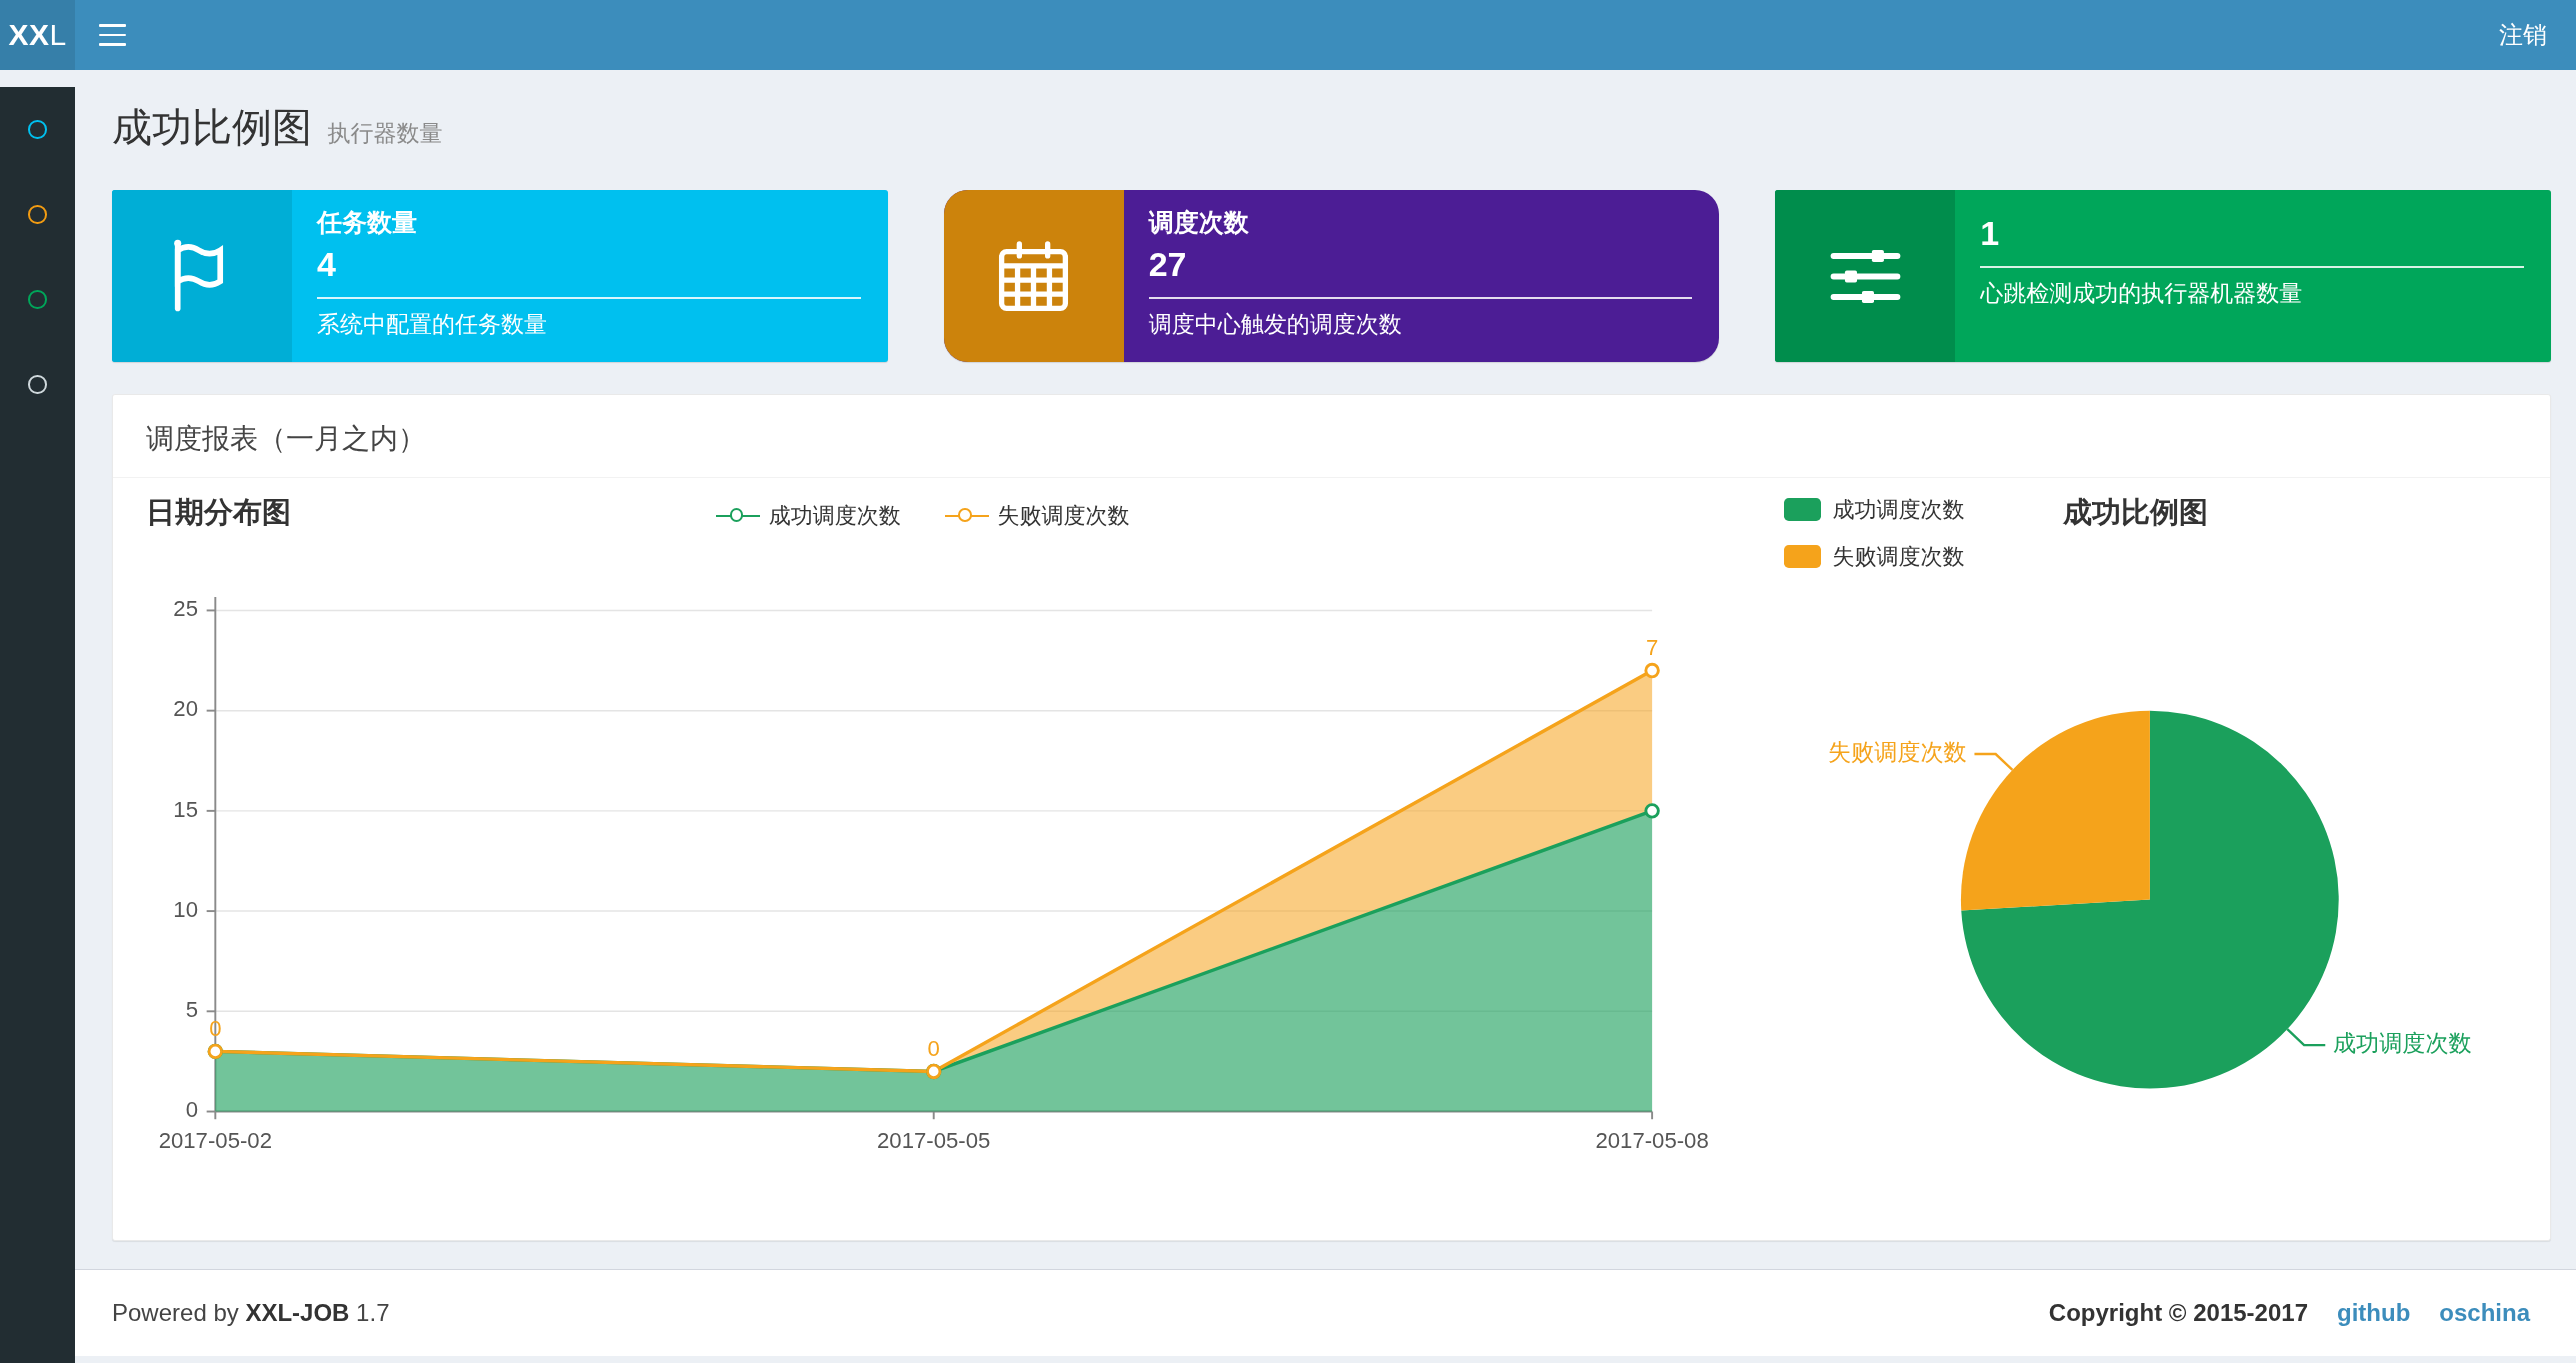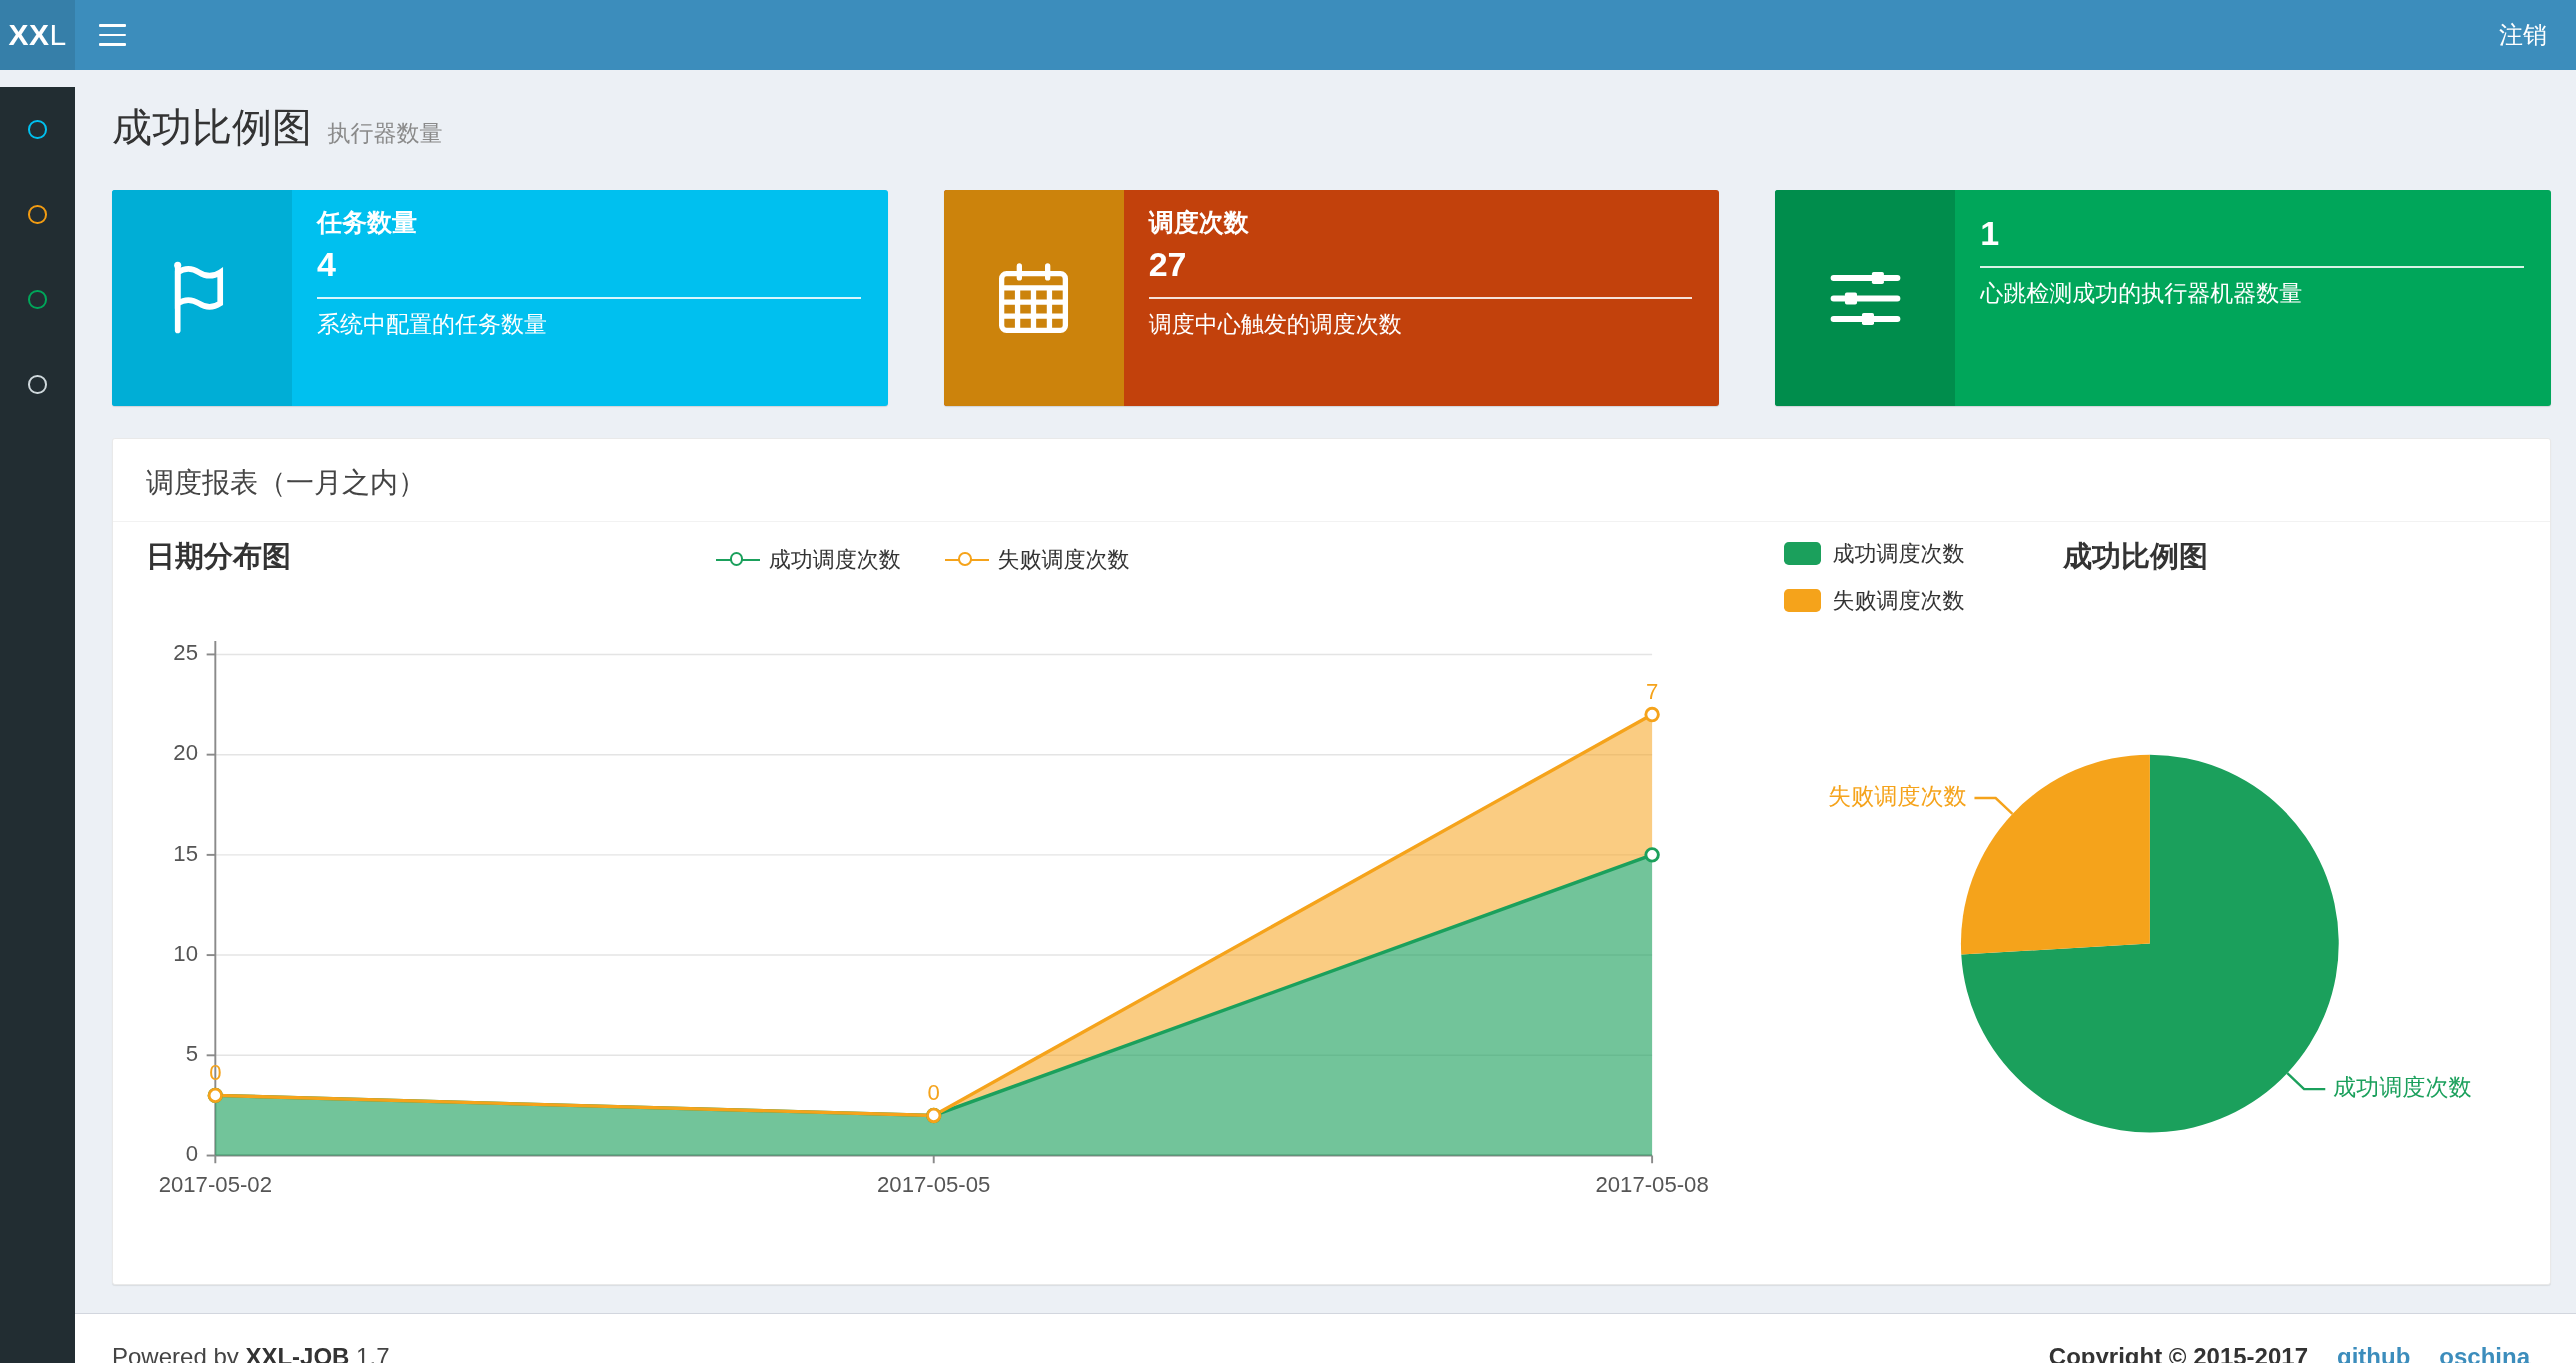--- a/index.html
+++ b/index.html
@@ -26,21 +26,21 @@
   .sidebar { position:absolute; left:0; top:87px; width:75px; height:1276px; background:#222d32; }
   .side-item { height:85px; display:flex; align-items:center; justify-content:center; cursor:pointer; }
   .circle-o { width:14.5px; height:14.5px; border:2.9px solid #fff; border-radius:50%; }
   
   .content-wrapper { margin-left:75px; padding:0 25px 0 37px; }
   .page-title { display:flex; align-items:baseline; margin:37px 0 0; font-size:40px;
                 line-height:40px; font-weight:500; color:#333; }
   .page-title small { font-size:23px; font-weight:400; color:#8a8a8a; margin-left:15.4px; }
   
   .info-row { display:flex; gap:56px; margin-top:37px; }
-  .info-box { flex:1; height:216px; border-radius:2.9px; color:#fff; display:flex;
+  .info-box { flex:1; height:172px; border-radius:2.9px; color:#fff; display:flex;
               overflow:hidden; box-shadow:0 1px 1px rgba(0,0,0,.12); }
   .info-icon { width:180px; display:flex; align-items:center; justify-content:center; }
   .info-body { flex:1; padding:17.4px 27px 0 25px; }
   .ib-label { font-size:25px; font-weight:700; line-height:31px; }
   .ib-value { font-size:34px; font-weight:700; line-height:40px; margin-top:5.8px; }
   .ib-divider { height:1.9px; background:rgba(255,255,255,.85); margin:12.5px 0 11.6px; }
   .ib-desc { font-size:23px; line-height:28px; }
   
   .panel { position:relative; margin-top:32px; height:845px; background:#fff;
            border:1px solid #e9e9e9; border-radius:2.9px; box-shadow:0 1px 1px rgba(0,0,0,.08); }
@@ -122,21 +122,21 @@
         </svg>
       </div>
       <div class="info-body">
         <div class="ib-label">任务数量</div>
         <div class="ib-value">4</div>
         <div class="ib-divider"></div>
         <div class="ib-desc">系统中配置的任务数量</div>
       </div>
     </div>
 
-    <div class="info-box" style="background: #c2410c;">
+    <div class="info-box" style="background: #4c1d95; border-radius: 24px;">
       <div class="info-icon" style="background: rgb(204, 131, 12);">
         <svg width="85" height="85" viewBox="0 0 24 24" fill="none" stroke="#fff" stroke-width="1.5">
           <rect x="3" y="5" width="18" height="16" rx="1.4"></rect>
           <path d="M8 2.8v3.4M16 2.8v3.4" stroke-linecap="round"></path>
           <path d="M3 9h18M3 13h18M3 17h18M7.5 9v12M12 9v12M16.5 9v12"></path>
         </svg>
       </div>
       <div class="info-body">
         <div class="ib-label">调度次数</div>
         <div class="ib-value">27</div>

